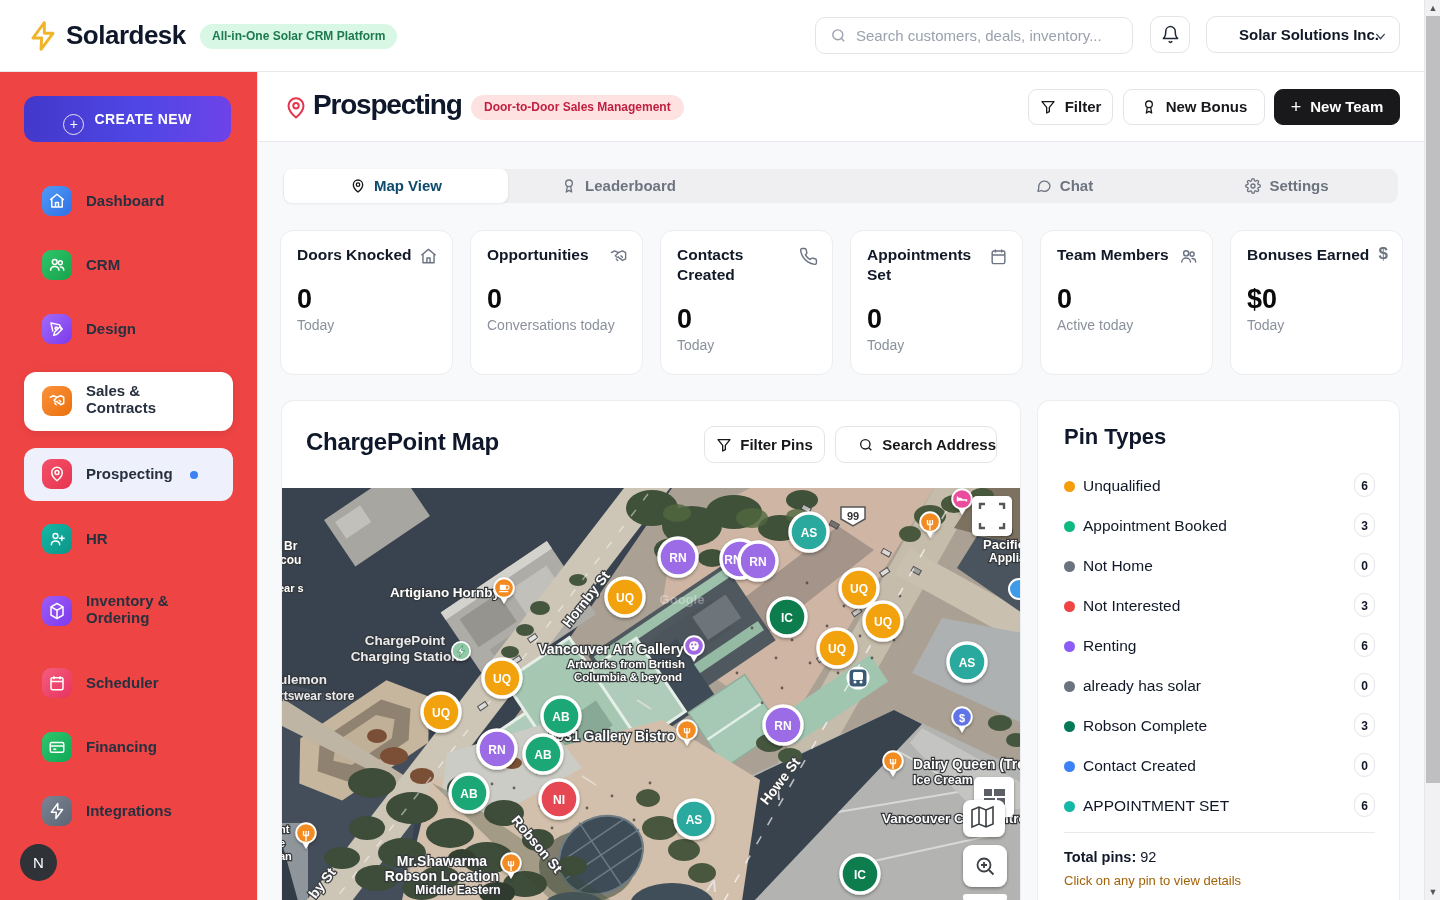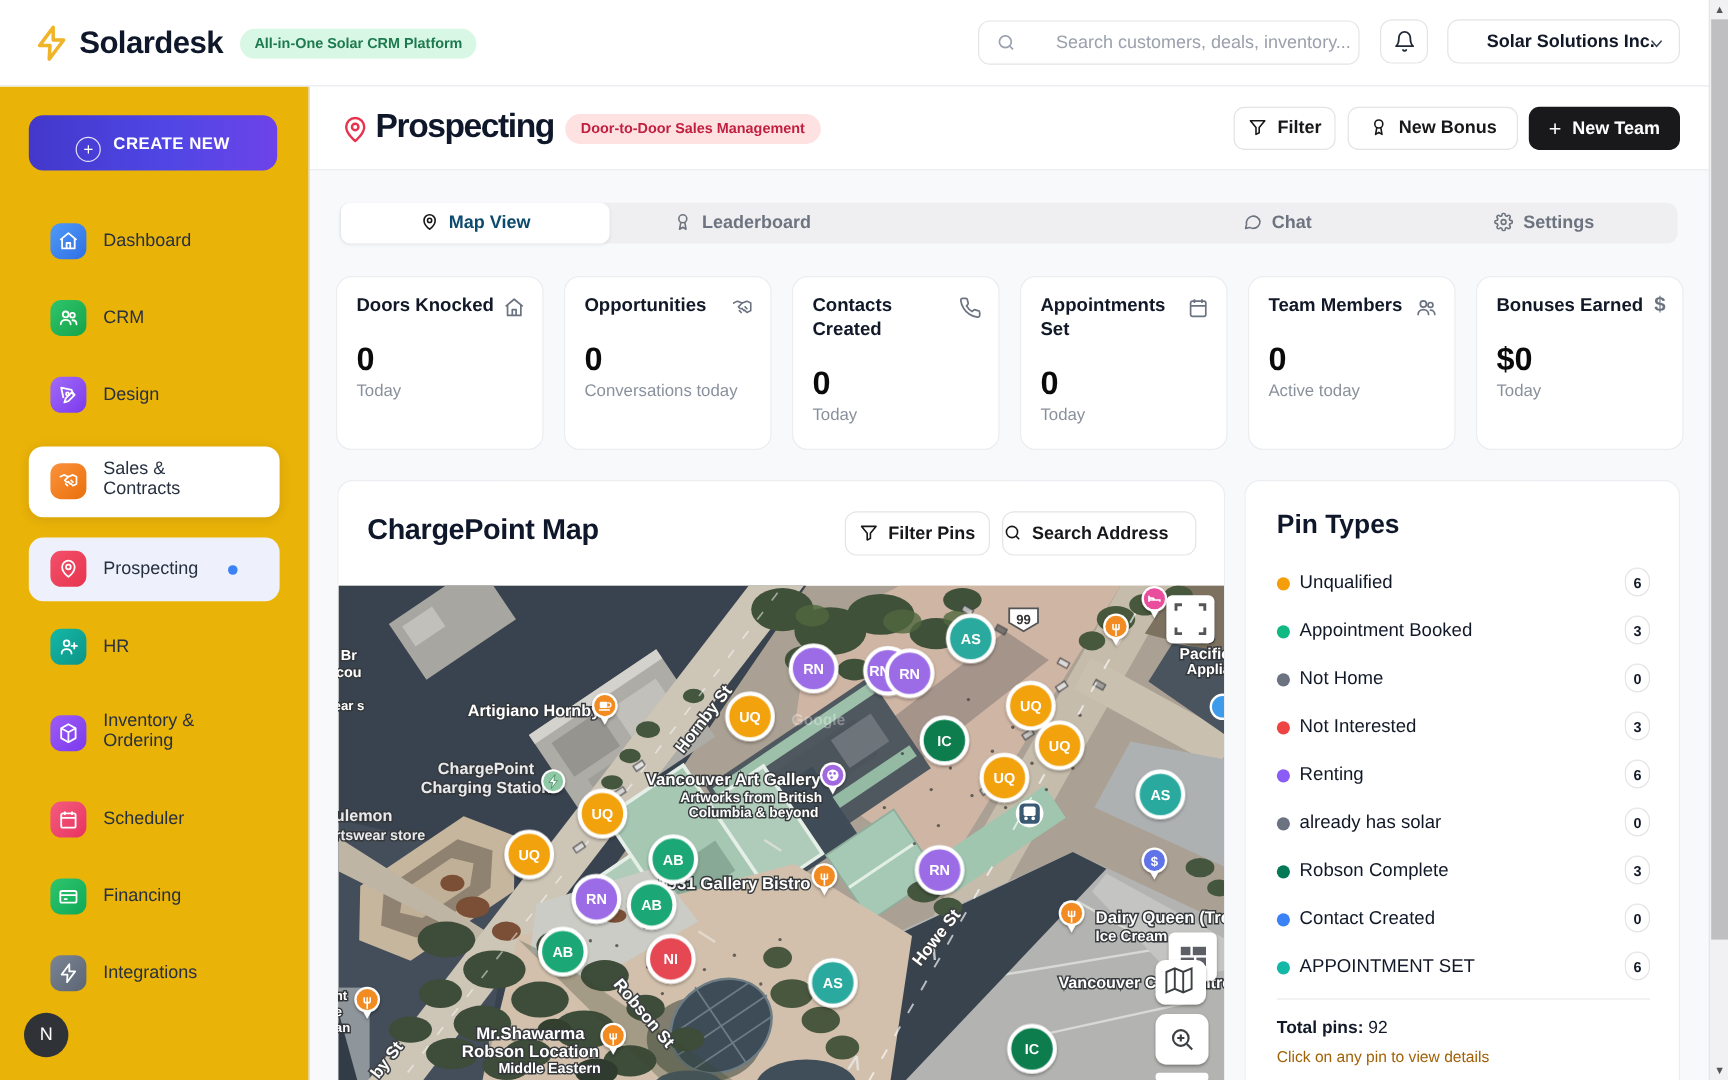--- a/index.html
+++ b/index.html
@@ -1,33 +1,33 @@
 <!DOCTYPE html>
 <html><head>
 <meta charset="utf-8">
 <style>
 * { margin:0; padding:0; box-sizing:border-box; }
 html,body { width:1440px; height:900px; overflow:hidden; font-family:"Liberation Sans",sans-serif; background:#f8f9fb; }
 .topbar { position:absolute; left:0; top:0; width:1440px; height:72px; background:#fff; border-bottom:1px solid #e9eaee; z-index:5; }
 .logo-bolt { position:absolute; left:27px; top:20px; }
 .logo-name { position:absolute; left:66px; top:20px; font-size:26px; font-weight:bold; color:#0f172a; letter-spacing:-0.5px; }
 .plat-pill { position:absolute; left:200px; top:24px; height:25px; line-height:25px; padding:0 12px; background:#d9f7e5; color:#1d7a4f; font-size:12px; font-weight:bold; border-radius:13px; }
-.search { position:absolute; left:815px; top:17px; width:318px; height:37px; border:1px solid #e4e4e8; border-radius:10px; color:#9aa1ac; font-size:15px; line-height:35px; padding-left:64px; }
+.search { position:absolute; left:815px; top:17px; width:318px; height:37px; border:1px solid #e4e4e8; border-radius:10px; color:#9aa1ac; font-size:15px; line-height:35px; padding-left:40px; }
 .search svg { position:absolute; left:14px; top:9px; }
 .bellbtn { position:absolute; left:1150px; top:16px; width:40px; height:37px; border:1px solid #e4e4e8; border-radius:10px; }
 .bellbtn svg { position:absolute; left:10px; top:8px; }
 .company { position:absolute; left:1206px; top:16px; width:194px; height:37px; border:1px solid #e4e4e8; border-radius:10px; font-size:15px; font-weight:bold; color:#111827; line-height:35px; padding-left:32px; }
 .company .chev { position:absolute; right:12px; top:13px; }
-.sidebar { position:absolute; left:0; top:72px; width:258px; height:828px; background:#eab308; border-right:1px solid #e9eaee; z-index:4; }
+.sidebar { position:absolute; left:0; top:72px; width:258px; height:828px; background:#ef4444; border-right:1px solid #e9eaee; z-index:4; }
 .createbtn { position:absolute; left:24px; top:24px; width:207px; height:46px; border-radius:12px; background:linear-gradient(90deg,#4338ca,#4f46e5 55%,#6d43e8); color:#fff; font-size:14px; font-weight:bold; letter-spacing:0.4px; line-height:46px; text-align:center; }
 .createbtn .plus { display:inline-block; width:21px; height:21px; border:1.6px solid rgba(255,255,255,.85); border-radius:50%; line-height:18px; font-size:14px; font-weight:normal; margin-right:10px; vertical-align:-5px; }
 .navitem { position:absolute; left:24px; width:209px; }
 .nav-ico { position:absolute; left:18px; width:30px; height:30px; border-radius:9px; }
 .nav-ico svg { position:absolute; left:6px; top:6px; }
-.nav-label { position:absolute; left:62px; font-size:15px; font-weight:normal; color:#27303f; }
+.nav-label { position:absolute; left:62px; font-size:15px; font-weight:bold; color:#27303f; }
 .hovercard { position:absolute; left:24px; top:300px; width:209px; height:59px; background:#fff; border-radius:12px; box-shadow:0 2px 10px rgba(15,23,42,.10); }
 .activecard { position:absolute; left:24px; top:376px; width:209px; height:53px; background:#eef1fc; border-radius:12px; }
 .avatar { position:absolute; left:20px; top:772px; width:37px; height:37px; border-radius:50%; background:#2f3237; color:#fff; font-size:15px; text-align:center; line-height:37px; }
 .main { position:absolute; left:258px; top:72px; width:1166px; height:828px; }
 .phead { position:absolute; left:0; top:0; width:1166px; height:70px; background:#fff; border-bottom:1px solid #e9eaee; }
 .ptitle { position:absolute; left:55px; top:17px; font-size:28px; font-weight:bold; color:#0f172a; letter-spacing:-1.2px; }
 .pbadge { position:absolute; left:213px; top:23px; height:25px; line-height:25px; padding:0 13px; background:#fee2e2; color:#c11f3f; font-size:12px; font-weight:bold; border-radius:13px; }
 .hbtn { position:absolute; top:17px; height:36px; border:1px solid #e4e4e8; border-radius:9px; background:#fff; font-size:15px; font-weight:bold; color:#18181b; text-align:center; }
 .tabbar { position:absolute; left:25px; top:97px; width:1115px; height:34px; background:#efeff1; border-radius:9px; }
 .tab { position:absolute; top:0; height:34px; font-size:15px; color:#6d7480; text-align:center; line-height:34px; font-weight:bold;}
@@ -261,21 +261,21 @@
       <div class="t" style="width:125px">Bonuses Earned</div>
       <div class="ic" style="font-size:17px;font-weight:bold;top:13px">$</div>
       <div class="n" style="top:53px">$0</div>
       <div class="s" style="top:86px">Today</div>
     </div>
   <div class="mapcard">
     <h2>ChargePoint Map</h2>
     <div class="mbtn" style="left:422px;width:121px;line-height:35px;text-align:center"><svg style="vertical-align:-3px;margin-right:8px" width="16" height="16" viewBox="0 0 24 24" fill="none" stroke="#18181b" stroke-width="2" stroke-linejoin="round">
           <path d="M3 4h18l-7 8.5V19l-4 2v-8.5z"></path>
         </svg>Filter Pins</div>
-    <div class="mbtn" style="left:553px;width:162px;line-height:35px;text-align:left"><svg style="vertical-align:-3px;margin-right:8px" width="16" height="16" viewBox="0 0 24 24" fill="none" stroke="#18181b" stroke-width="2">
+    <div class="mbtn" style="left:553px;width:162px;line-height:35px;text-align:right"><svg style="vertical-align:-3px;margin-right:8px" width="16" height="16" viewBox="0 0 24 24" fill="none" stroke="#18181b" stroke-width="2">
           <circle cx="11" cy="11" r="7"></circle>
           <path d="M20 20l-4-4"></path>
         </svg>Search Address</div>
     <div id="mapwrap" style="position:absolute;left:0;top:87px;width:740px;height:413px">
 <svg width="740" height="413" viewBox="0 0 740 413" style="position:absolute;left:0;top:0">
 <defs>
 <filter id="ps" x="-60%" y="-60%" width="220%" height="220%">
               <feDropShadow dx="0" dy="1.5" stdDeviation="1.5" flood-color="#000" flood-opacity="0.35"></feDropShadow>
             </filter>
 <g id="cp">

